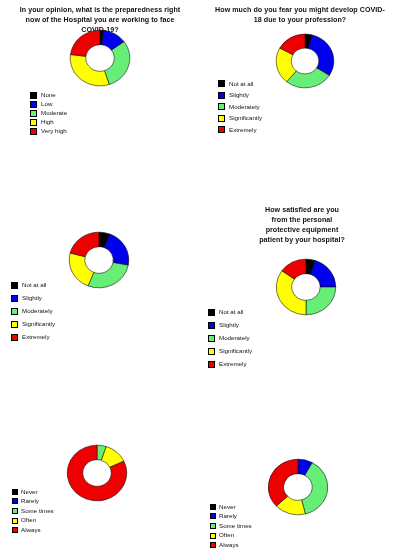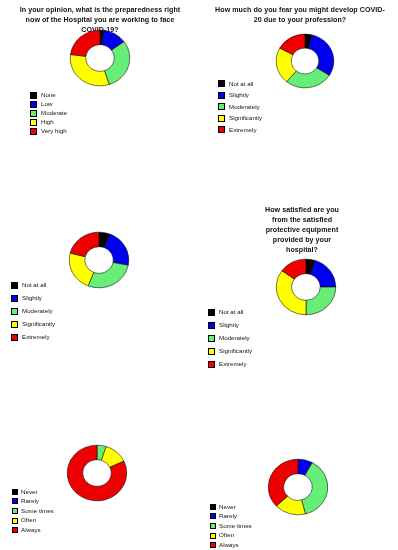--- a/index.html
+++ b/index.html
@@ -90,21 +90,21 @@
       <span class="legend-label">High</span>
     </div>
     <div class="legend-row">
       <span class="legend-swatch" style="background:#ee0000"></span>
       <span class="legend-label">Very high</span>
     </div>
   </div>
 </div>
 
 <div class="panel" style="left:199px; top:2px; width:199px; height:190px;">
-  <div class="chart-title" style="position:absolute; left:15px; top:3px; width:172px;">How much do you fear you might develop COVID-20 due to your profession?</div>
+  <div class="chart-title" style="position:absolute; left:15px; top:3px; width:172px;">How much do you fear you might develop COVID-18 due to your profession?</div>
   <div class="donut-wrap" style="position:absolute; left:76px; top:31px; width:60px; height:56px;">
     <svg class="donut" viewBox="0 0 100 100" width="60" height="56" preserveAspectRatio="none">
         <path d="M 50 2 A 48 48 0 0 1 61.937114583913036 3.5080082658257083 L 55.719867404791664 27.722587294041485 A 23 23 0 0 0 50 27 Z" fill="#000000" stroke="#000000" stroke-width="0.9"></path>
         <path d="M 61.937114583913036 3.5080082658257083 A 48 48 0 0 1 90.52774042409672 75.71968615899185 L 69.41954228654635 62.32401628451693 A 23 23 0 0 0 55.719867404791664 27.722587294041485 Z" fill="#0000ee" stroke="#000000" stroke-width="0.9"></path>
         <path d="M 90.52774042409672 75.71968615899185 A 48 48 0 0 1 19.403648492062878 86.98463565323786 L 35.339248235780126 67.72180458384315 A 23 23 0 0 0 69.41954228654635 62.32401628451693 Z" fill="#66ee77" stroke="#000000" stroke-width="0.9"></path>
         <path d="M 19.403648492062878 86.98463565323786 A 48 48 0 0 1 7.937279357894553 26.875823643117663 L 29.84494635899114 38.919665495660546 A 23 23 0 0 0 35.339248235780126 67.72180458384315 Z" fill="#ffff00" stroke="#000000" stroke-width="0.9"></path>
         <path d="M 7.937279357894553 26.875823643117663 A 48 48 0 0 1 49.99999999999999 2 L 49.99999999999999 27 A 23 23 0 0 0 29.84494635899114 38.919665495660546 Z" fill="#ee0000" stroke="#000000" stroke-width="0.9"></path>
       </svg>
   </div>
   <div class="legend" style="left:19px; top:76px;">
@@ -159,21 +159,21 @@
       <span class="legend-label">Significantly</span>
     </div>
     <div class="legend-row" style="height:13px;">
       <span class="legend-swatch" style="background:#ee0000"></span>
       <span class="legend-label">Extremely</span>
     </div>
   </div>
 </div>
 
 <div class="panel" style="left:199px; top:198px; width:199px; height:190px;">
-  <div class="chart-title" style="position:absolute; left:60px; top:7px; width:86px;">How satisfied are you from the satisfied protective equipment provided by your hospital?</div>
+  <div class="chart-title" style="position:absolute; left:60px; top:7px; width:86px;">How satisfied are you from the personal protective equipment patient by your hospital?</div>
   <div class="donut-wrap" style="position:absolute; left:76px; top:60px; width:62px; height:58px;">
     <svg class="donut" viewBox="0 0 100 100" width="62" height="58" preserveAspectRatio="none">
         <path d="M 50 2 A 48 48 0 0 1 64.83281572999748 4.349287217832632 L 57.10739087062379 28.12570012521147 A 23 23 0 0 0 50 27 Z" fill="#000000" stroke="#000000" stroke-width="0.9"></path>
         <path d="M 64.83281572999748 4.349287217832632 A 48 48 0 0 1 98 50 L 73 50 A 23 23 0 0 0 57.10739087062379 28.12570012521147 Z" fill="#0000ee" stroke="#000000" stroke-width="0.9"></path>
         <path d="M 98 50 A 48 48 0 0 1 50 98 L 50 73 A 23 23 0 0 0 73 50 Z" fill="#66ee77" stroke="#000000" stroke-width="0.9"></path>
         <path d="M 50 98 A 48 48 0 0 1 11.167184270002515 21.786307889961293 L 31.392609129376208 36.480939197273116 A 23 23 0 0 0 50 73 Z" fill="#ffff00" stroke="#000000" stroke-width="0.9"></path>
         <path d="M 11.167184270002515 21.786307889961293 A 48 48 0 0 1 49.99999999999999 2 L 49.99999999999999 27 A 23 23 0 0 0 31.392609129376208 36.480939197273116 Z" fill="#ee0000" stroke="#000000" stroke-width="0.9"></path>
       </svg>
   </div>
   <div class="legend" style="left:9px; top:108px;">

